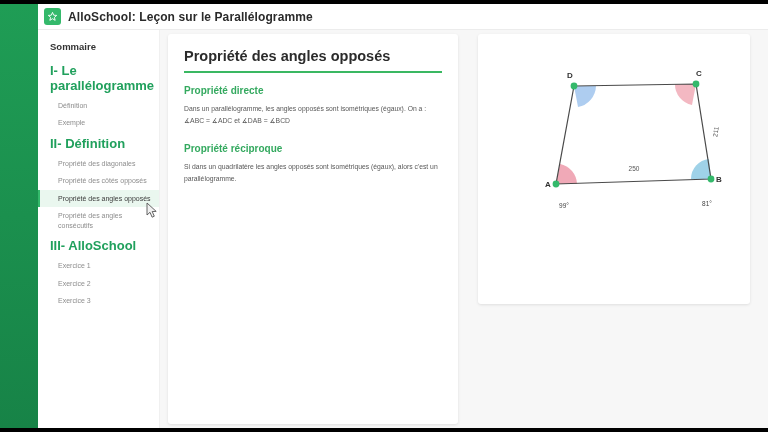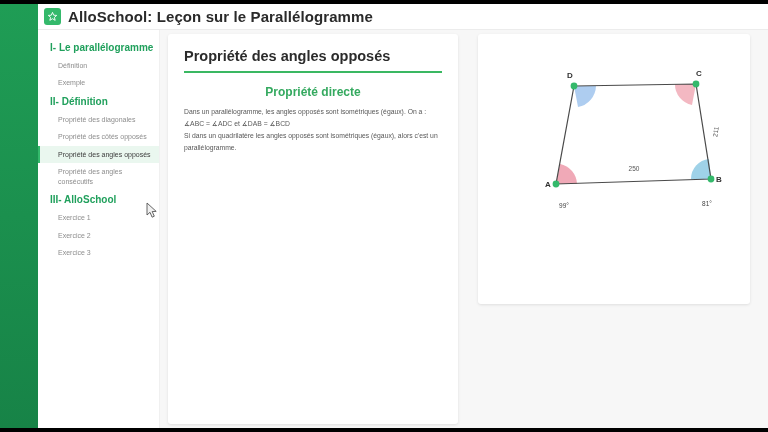--- a/index.html
+++ b/index.html
@@ -56,21 +56,21 @@
     background: #34b96b;
     border-radius: 3px;
     display: flex;
     align-items: center;
     justify-content: center;
     margin-right: 7px;
     flex: none;
   }
   .logo-badge svg { display: block; }
   .header-title {
-    font-size: 15px;
+    font-size: 12px;
     font-weight: bold;
     color: #2a2a2a;
     letter-spacing: 0.1px;
     white-space: nowrap;
   }
 
   
   .left-rail {
     position: absolute;
     left: 0; top: 4px;
@@ -100,21 +100,21 @@
     padding: 8px 0 0 0;
     border-right: 1px solid #f0f0f0;
   }
   .sidebar-title {
     font-size: 9.5px;
     font-weight: bold;
     color: #333;
     padding: 3px 0 7px 12px;
   }
   .sb-section {
-    font-size: 10px;
+    font-size: 13px;
     font-weight: bold;
     color: #20a05c;
     padding: 4px 0 4px 12px;
   }
   .sb-item {
     font-size: 7px;
     color: #8d8d8d;
     padding: 4px 6px 4px 20px;
     line-height: 1.35;
   }
@@ -152,25 +152,24 @@
     color: #2b2b2b;
     margin: 0 0 7px 0;
   }
   .title-rule {
     height: 2px;
     background: #3ab862;
     width: 100%;
     margin-bottom: 12px;
   }
   .sub-head {
-    font-size: 12px;
+    font-size: 10px;
     font-weight: bold;
     color: #34a95f;
     margin: 0 0 7px 0;
-    text-align: center;
   }
   .sub-head.second { margin-top: 16px; }
   .para {
     font-size: 6.8px;
     color: #585858;
     line-height: 1.75;
     margin: 0;
   }
 
   
@@ -200,20 +199,21 @@
       </svg>
     </div>
     <div class="header-title">AlloSchool: Leçon sur le Parallélogramme</div>
   </div>
 
   <div class="left-rail"></div>
 
   <div class="page">
 
     <div class="sidebar">
+      <div class="sidebar-title">Sommaire</div>
 
       <div class="sb-section">I- Le parallélogramme</div>
       <div class="sb-item">Définition</div>
       <div class="sb-item">Exemple</div>
 
       <div class="sb-section">II- Définition</div>
       <div class="sb-item">Propriété des diagonales</div>
       <div class="sb-item">Propriété des côtés opposés</div>
       <div class="sb-item active">Propriété des angles opposés</div>
       <div class="sb-item">Propriété des angles consécutifs</div>
@@ -231,20 +231,21 @@
     </div>
 
     <div class="content-card">
       <div class="content-title">Propriété des angles opposés</div>
       <div class="title-rule"></div>
 
       <div class="sub-head">Propriété directe</div>
       <p class="para">Dans un parallélogramme, les angles opposés sont isométriques (égaux). On a :</p>
       <p class="para math">∡ABC = ∡ADC et ∡DAB = ∡BCD</p>
 
+      <div class="sub-head second">Propriété réciproque</div>
       <p class="para">Si dans un quadrilatère les angles opposés sont isométriques (égaux), alors c'est un parallélogramme.</p>
     </div>
 
     <div class="figure-card">
       <svg width="272" height="270" viewBox="0 0 272 270">
 
         <path d="M96,52 L118,52 A22,22 0 0,1 100,73 Z" fill="#aecdf0"></path>
         <path d="M218,50 L197,50 A21,21 0 0,0 214,71 Z" fill="#f3b8c2"></path>
         <path d="M78,150 L99,150 A21,21 0 0,0 82,130 Z" fill="#f0a9b7"></path>
         <path d="M233,145 L213,145 A20,20 0 0,1 231,125 Z" fill="#9fd2e8"></path>

